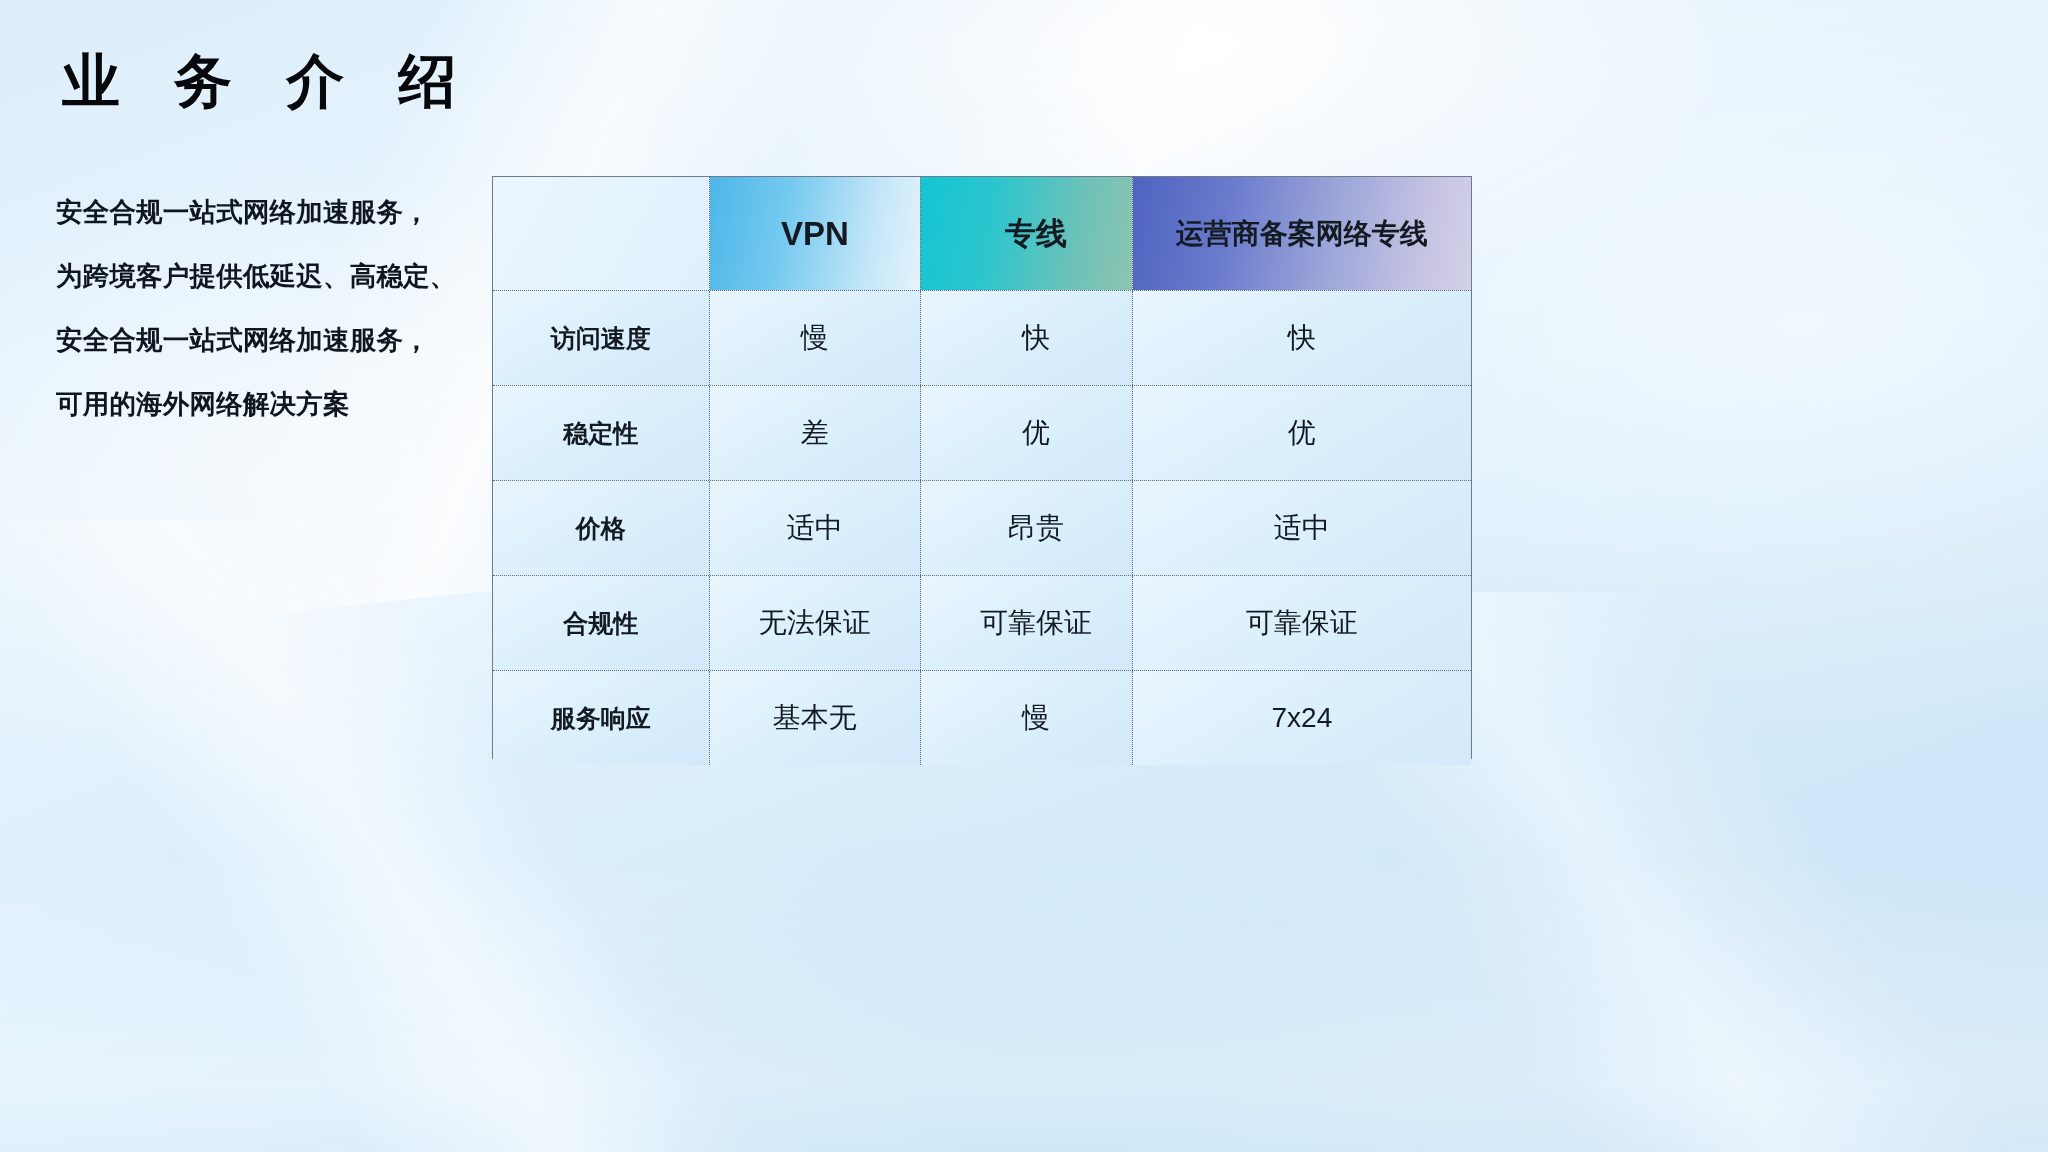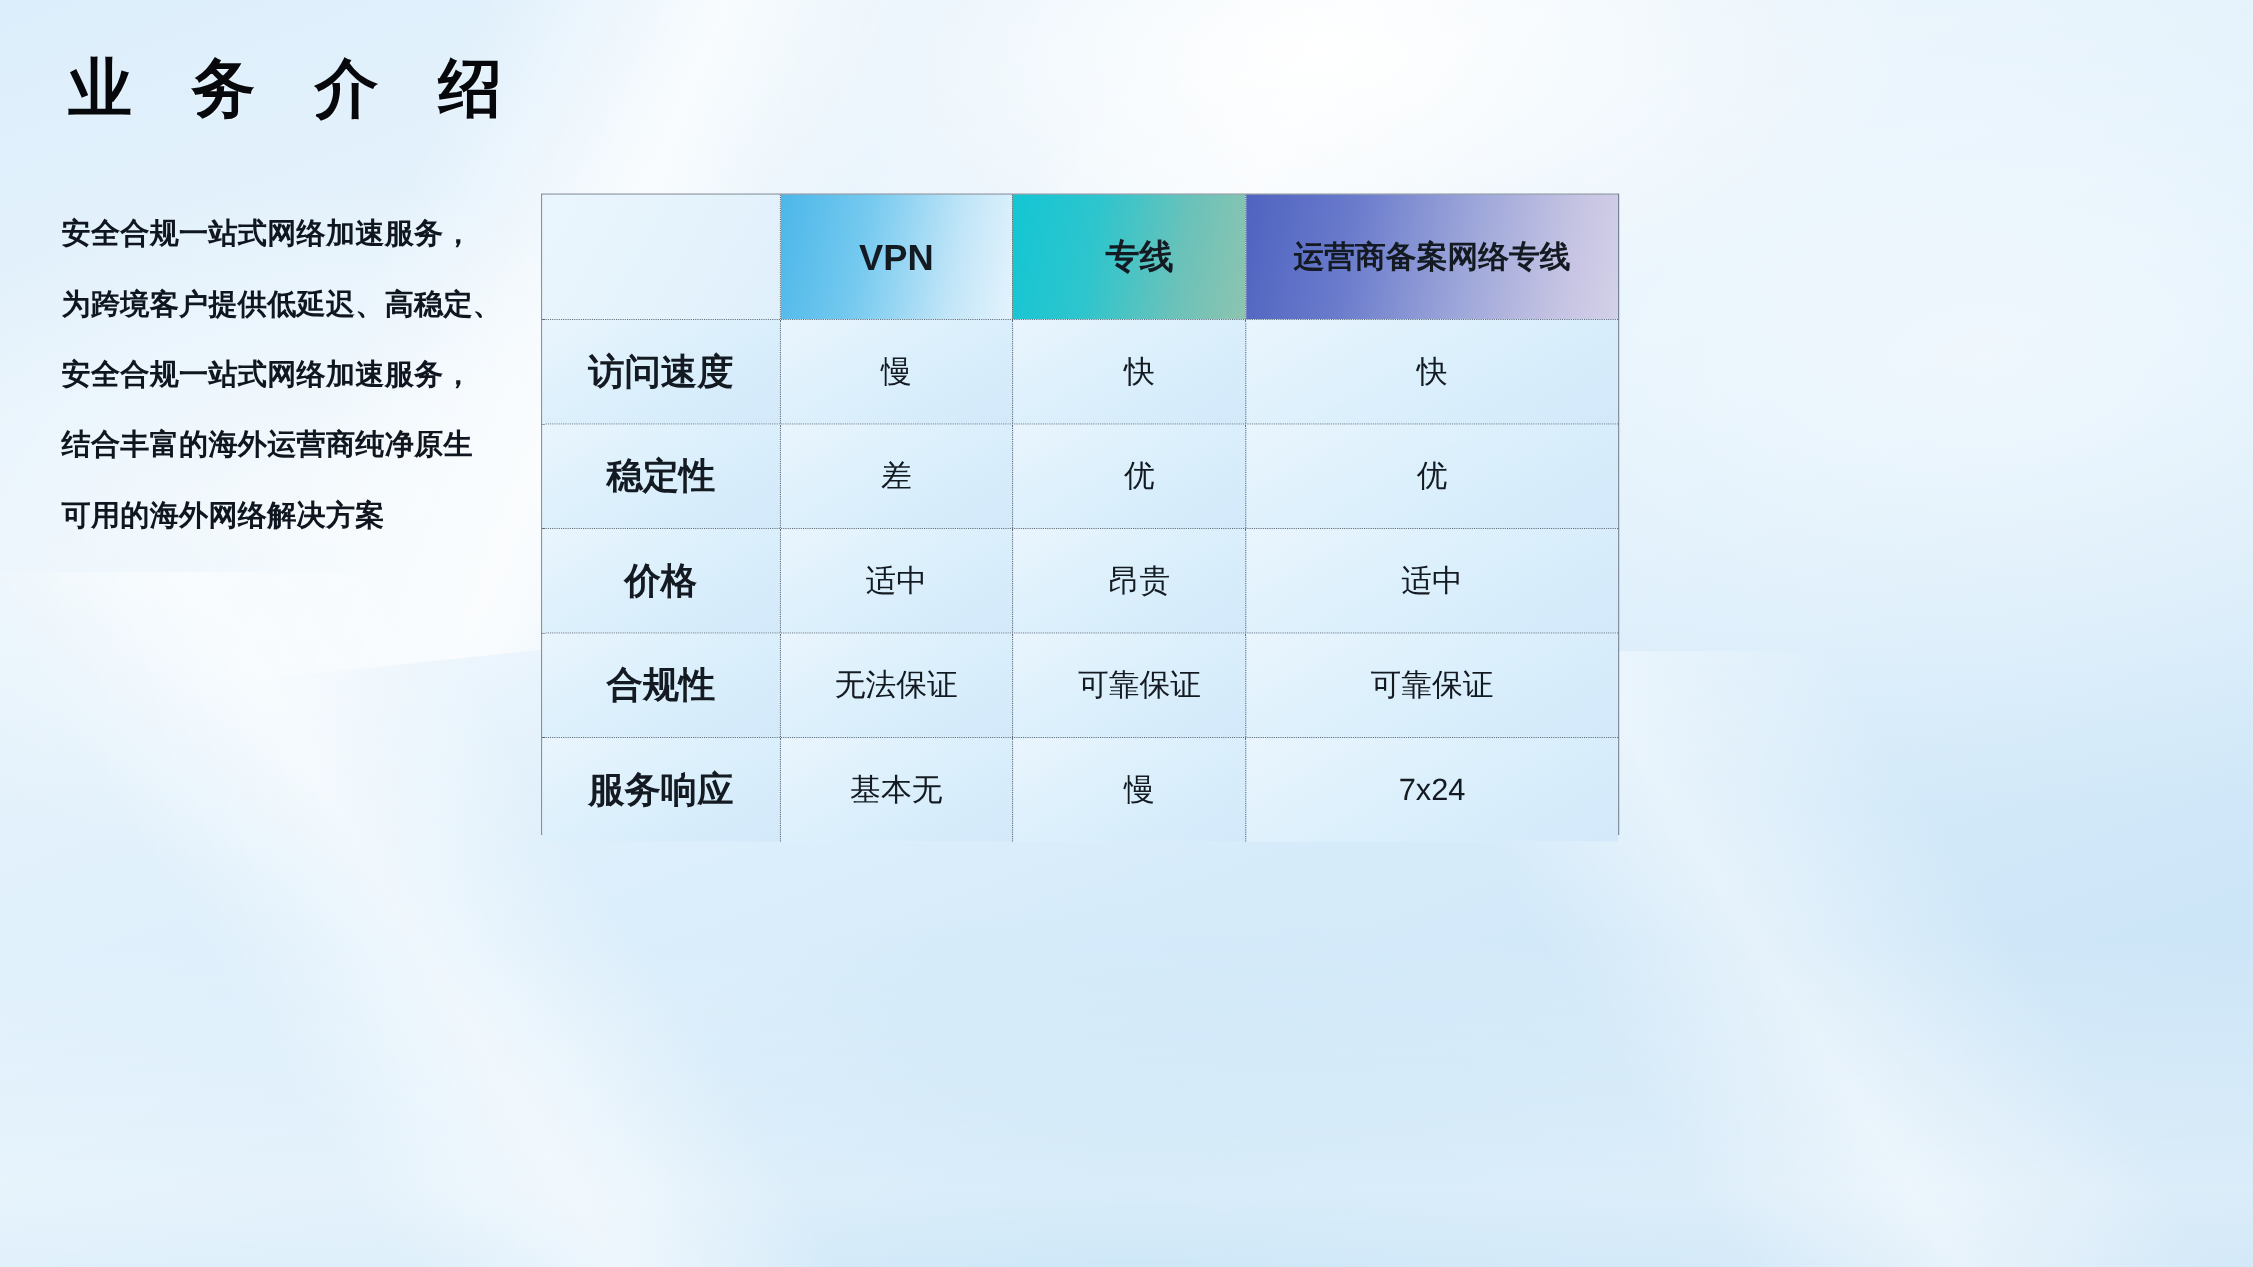--- a/index.html
+++ b/index.html
@@ -77,39 +77,38 @@
   .trow.head .tcell{font-weight:bold;}
   .trow.head .c0{background:linear-gradient(120deg,#eaf6fd 0%,#e0f0fb 100%);}
   .trow.head .c1{background:linear-gradient(100deg,#4cb7e9 0%,#74c9ef 35%,#c3e6f8 75%,#e4f3fd 100%);font-size:33px;}
   .trow.head .c2{background:linear-gradient(100deg,#13c6d4 0%,#2ec5cd 35%,#6cc2b9 72%,#8dc4b0 100%);font-size:31px;}
   .trow.head .c3{background:linear-gradient(100deg,#4f63c0 0%,#6a7bcc 28%,#9fa8da 60%,#c6c4e3 85%,#d3d0e8 100%);font-size:28px;}
 
   .trow.body .tcell{
     background:linear-gradient(150deg,#eaf5fd 0%,#dcf0fc 45%,#d3e9fa 100%);
     font-weight:normal;
   }
-  .trow.body .c0{font-weight:bold;font-size:33px;}
+  .trow.body .c0{font-weight:bold;font-size:25px;}
 </style>
 </head>
 <body>
 
 <div id="slide">
   <div class="streak s1"></div>
   <div class="streak s2"></div>
   <div class="streak s3"></div>
   <div class="streak s4"></div>
   <div class="streak s5"></div>
 
   <div id="title">业 务 介 绍</div>
 
   <div id="paragraph">
     <div class="pline">安全合规一站式网络加速服务，</div>
     <div class="pline">为跨境客户提供低延迟、高稳定、</div>
     <div class="pline">安全合规一站式网络加速服务，</div>
-    <div class="pline">结合丰富的海外运营商纯净原生</div>
     <div class="pline">可用的海外网络解决方案</div>
   </div>
 
   <div id="table">
 
     <div class="trow head">
       <div class="tcell c0"></div>
       <div class="tcell c1">VPN</div>
       <div class="tcell c2">专线</div>
       <div class="tcell c3">运营商备案网络专线</div>

